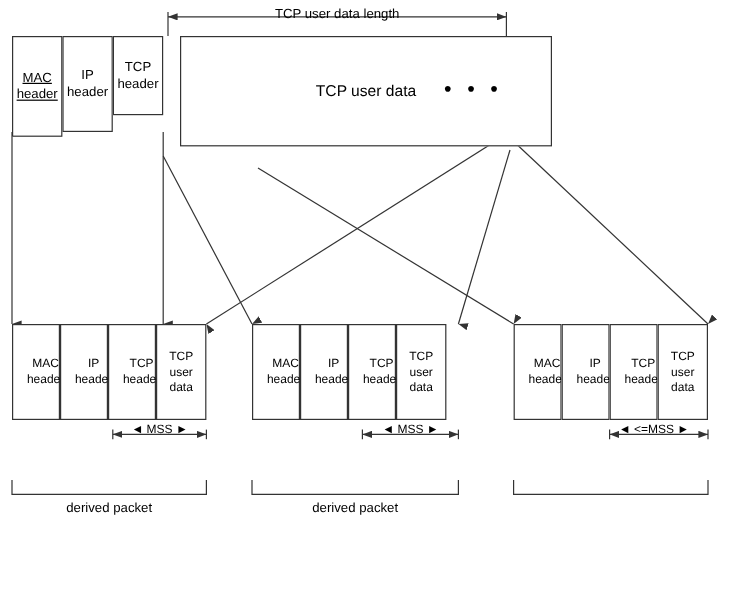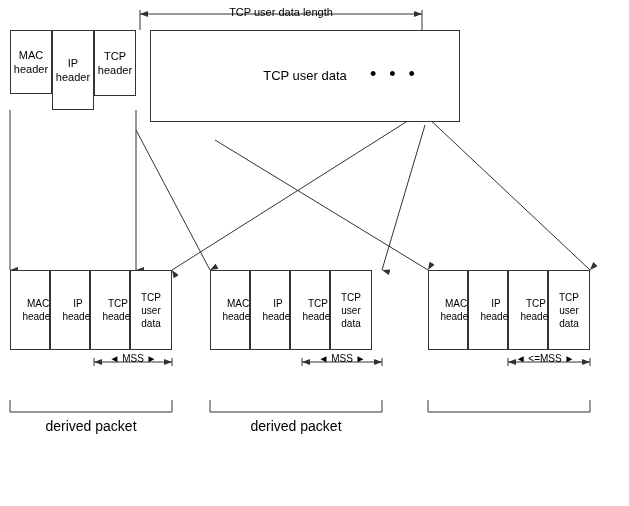--- a/index.html
+++ b/index.html
@@ -28,21 +28,21 @@
     }
     .cell {
       border: 1px solid #333;
       display: flex;
       align-items: center;
       justify-content: center;
       text-align: center;
       line-height: 1.3;
       background: #fff;
     }
-    .cell-mac { width: 42px; height: 64px; }
+    .cell-mac { width: 42px; height: 84px; text-decoration: underline; }
     .cell-ip  { width: 42px; height: 80px; }
     .cell-tcp-hdr { width: 42px; height: 66px; }
     .cell-tcp-data { width: 310px; height: 92px; font-size: 13px; margin-left: 14px; }
     .cell-sm { width: 40px; height: 80px; font-size: 10px; padding-left: 16px; }
     .cell-sm-data { width: 42px; height: 80px; font-size: 10px; }
 
     
     .dots-top {
       position: absolute;
       top: 64px;
@@ -78,21 +78,21 @@
     
     .mss-label {
       position: absolute;
       font-size: 10px;
       text-align: center;
     }
 
     
     .derived-text {
       position: absolute;
-      font-size: 14px;
+      font-size: 11px;
       text-align: center;
     }
   </style>
 </head>
 <body>
 
 <div class="diagram">
   <svg class="arrows">
 
     <defs>

